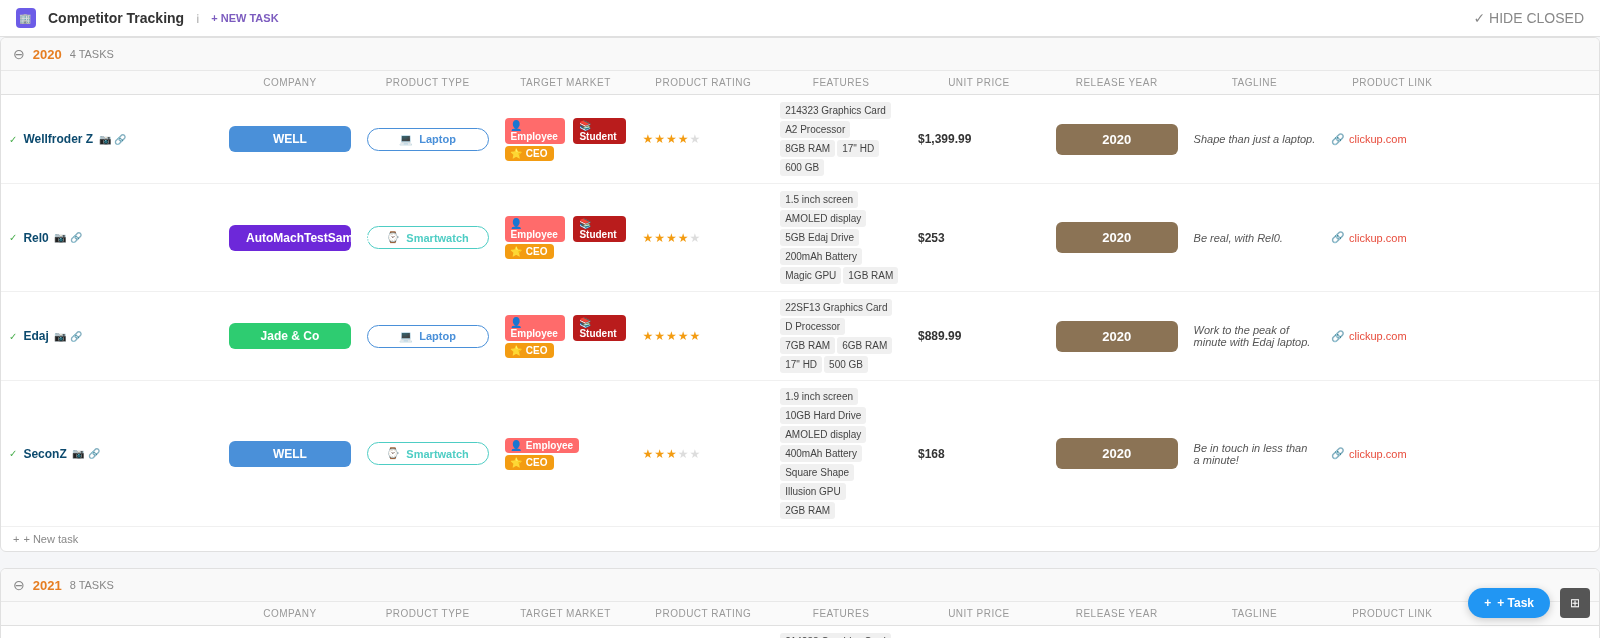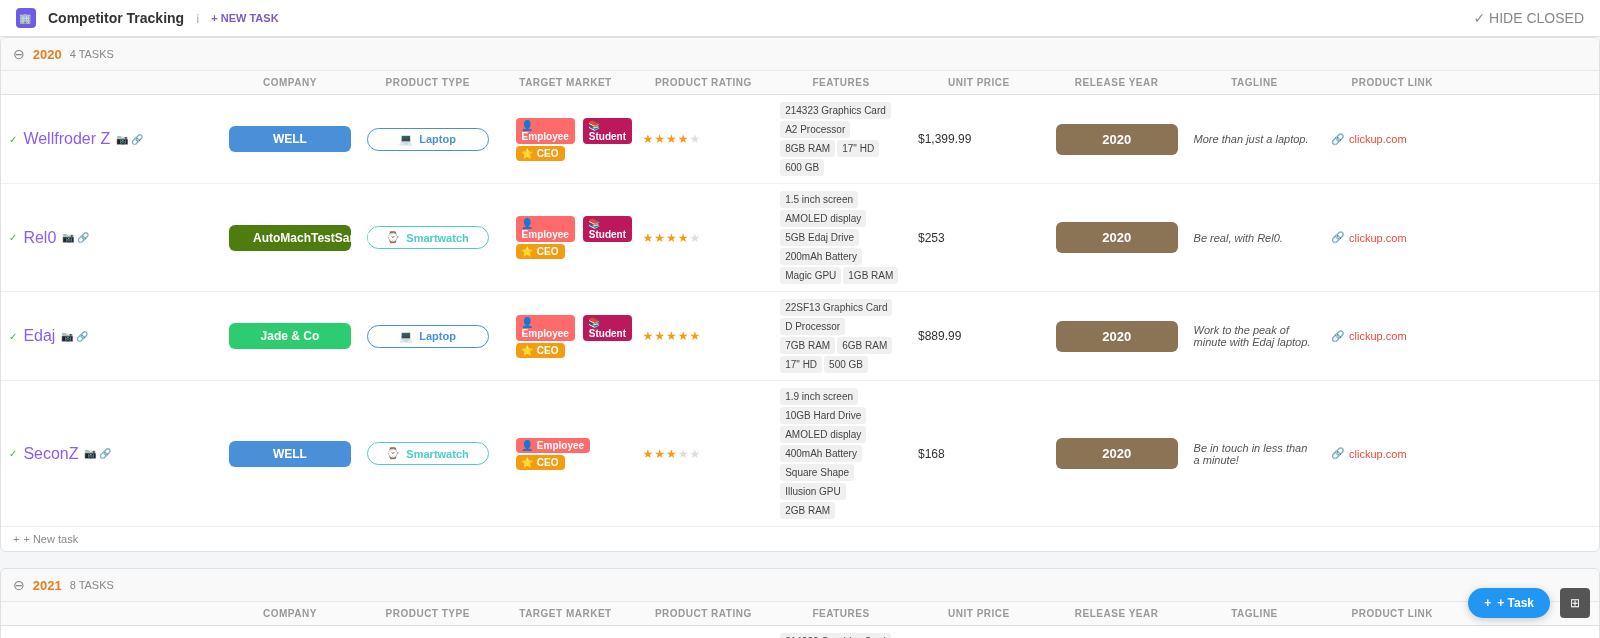--- a/index.html
+++ b/index.html
@@ -9,68 +9,68 @@
     .header-icon { width: 20px; height: 20px; background: #6c5ce7; border-radius: 4px; display: flex; align-items: center; justify-content: center; color: white; font-size: 10px; }
 
     .group-header { display: flex; align-items: center; padding: 8px 12px; background: #f9f9f9; border-bottom: 1px solid #e8e8e8; gap: 8px; }
     .group-toggle { color: #888; cursor: pointer; font-size: 14px; }
     .group-year { font-weight: 700; font-size: 13px; color: #e67e22; }
     .group-count { font-size: 11px; color: #888; }
 
     .table-container { width: 100%; overflow-x: auto; }
     table { width: 100%; border-collapse: collapse; table-layout: fixed; }
     
-    thead tr th { font-size: 10px; font-weight: 700; color: #999; text-transform: uppercase; letter-spacing: 0.5px; padding: 6px 8px; border-bottom: 1px solid #e0e0e0; background: #fafafa; text-align: center; }
+    thead tr th { font-size: 10px; font-weight: 400; color: #999; text-transform: uppercase; letter-spacing: 0.5px; padding: 6px 8px; border-bottom: 1px solid #e0e0e0; background: #fafafa; text-align: center; }
     thead tr th:first-child { text-align: left; }
 
     tbody tr { border-bottom: 1px solid #f0f0f0; }
     
     td { padding: 6px 8px; vertical-align: middle; font-size: 11px; }
     
     .task-name-cell { display: flex; align-items: center; gap: 6px; min-width: 180px; }
     .check-icon { color: #888; font-size: 10px; }
-    .task-name { font-size: 16px; color: #8b5cf6; font-weight: 400; }
+    .task-name { font-size: 12px; color: #0c4a6e; font-weight: 700; }
     .task-icons { color: #bbb; font-size: 10px; display: flex; gap: 3px; }
 
-    .company-cell { border-radius: 6px; color: white; font-weight: 700; font-size: 12px; text-align: center; padding: 6px 24px; }
+    .company-cell { border-radius: 6px; color: white; font-weight: 700; font-size: 12px; text-align: center; padding: 6px 17px; }
     
     .product-type-cell { display: flex; align-items: center; justify-content: center; gap: 6px; border-radius: 20px; padding: 4px 10px; font-size: 11px; font-weight: 600; border: 1px solid #e0e0e0; background: white; }
     
     .target-market-cell { display: flex; flex-direction: column; gap: 2px; align-items: flex-start; }
     .badge { border-radius: 4px; padding: 2px 6px; font-size: 10px; font-weight: 600; color: white; display: inline-flex; align-items: center; gap: 3px; }
     .badge-employee { background: #ff6b6b; }
-    .badge-student { background: #be185d; }
+    .badge-student { background: #b91c1c; }
     .badge-ceo { background: #f39c12; }
     
     .rating-cell { display: flex; gap: 1px; align-items: center; }
     .star-filled { color: #f39c12; font-size: 12px; }
     .star-empty { color: #ddd; font-size: 12px; }
 
     .features-cell { font-size: 10px; color: #555; line-height: 1.5; }
     .feature-tag { display: inline-block; background: #f0f0f0; border-radius: 3px; padding: 1px 5px; margin: 1px 2px 1px 0; font-size: 10px; color: #444; }
 
-    .unit-price-cell { font-size: 12px; font-weight: 400; color: #333; text-align: center; }
+    .unit-price-cell { font-size: 12px; font-weight: 700; color: #333; text-align: center; }
     
     .release-year-cell { border-radius: 6px; color: white; font-weight: 700; font-size: 13px; text-align: center; padding: 8px; }
     .year-2020 { background: #8B7355; }
 
     .tagline-cell { font-size: 11px; color: #555; font-style: italic; }
     
     .product-link-cell { font-size: 11px; color: #e74c3c; display: flex; align-items: center; gap: 4px; }
 
     .add-task-row { padding: 6px 12px; color: #888; font-size: 11px; cursor: pointer; display: flex; align-items: center; gap: 4px; }
 
     .section-wrapper { background: white; margin-bottom: 16px; border: 1px solid #e0e0e0; border-radius: 6px; overflow: hidden; }
 
     .task-row-cell { width: 220px; min-width: 180px; }
 
     .add-task-btn-float { position: fixed; bottom: 20px; right: 50px; background: #2196F3; color: white; border: none; border-radius: 20px; padding: 8px 16px; font-size: 12px; font-weight: 600; cursor: pointer; display: flex; align-items: center; gap: 6px; box-shadow: 0 2px 8px rgba(0,0,0,0.2); }
     .grid-btn-float { position: fixed; bottom: 20px; right: 10px; background: #555; color: white; border: none; border-radius: 4px; padding: 8px 10px; font-size: 12px; cursor: pointer; }
 
-    .target-market-row { display: flex; gap: 8px; margin-left: 11px; }
+    .target-market-row { display: flex; gap: 8px; }
   </style>
 </head>
 <body>
 
 <div>
   <div class="header">
     <div class="header-icon">🏢</div>
     <span style="font-weight:700; font-size:14px;">Competitor Tracking</span>
     <span style="color:#aaa; cursor:pointer; font-size:12px;">ℹ</span>
     <button style="background:none; border:none; color:#7c5cbf; cursor:pointer; font-size:11px; font-weight:600;">+ NEW TASK</button>
@@ -152,21 +152,21 @@
 
       <td>
         <span class="unit-price-cell">$1,399.99</span>
       </td>
 
       <td>
         <div class="release-year-cell year-2020">2020</div>
       </td>
 
       <td>
-        <span class="tagline-cell">More than just a laptop.</span>
+        <span class="tagline-cell">Shape than just a laptop.</span>
       </td>
 
       <td>
         <div class="product-link-cell">
           <span style="color:#e74c3c;">🔗</span>
           <span style="cursor:pointer;">clickup.com</span>
         </div>
       </td>
 
       <td></td>
@@ -174,21 +174,21 @@
             <tr>
       <td class="task-row-cell">
         <div class="task-name-cell">
           <span class="check-icon" style="color:#4CAF50;">✓</span>
           <span class="task-name">Rel0</span>
           <span class="task-icons" style="font-size:10px; color:#bbb;">📷 🔗</span>
         </div>
       </td>
 
       <td>
-        <div class="company-cell" style="background:#4d7c0f;">AutoMachTestSample</div>
+        <div class="company-cell" style="background:#6d28d9;">AutoMachTestSample</div>
       </td>
 
       <td>
         <div class="product-type-cell" style="border-color:#4ecdc4; color:#4ecdc4;">
           <span>⌚</span>
           <span>Smartwatch</span>
         </div>
       </td>
 
       <td>

